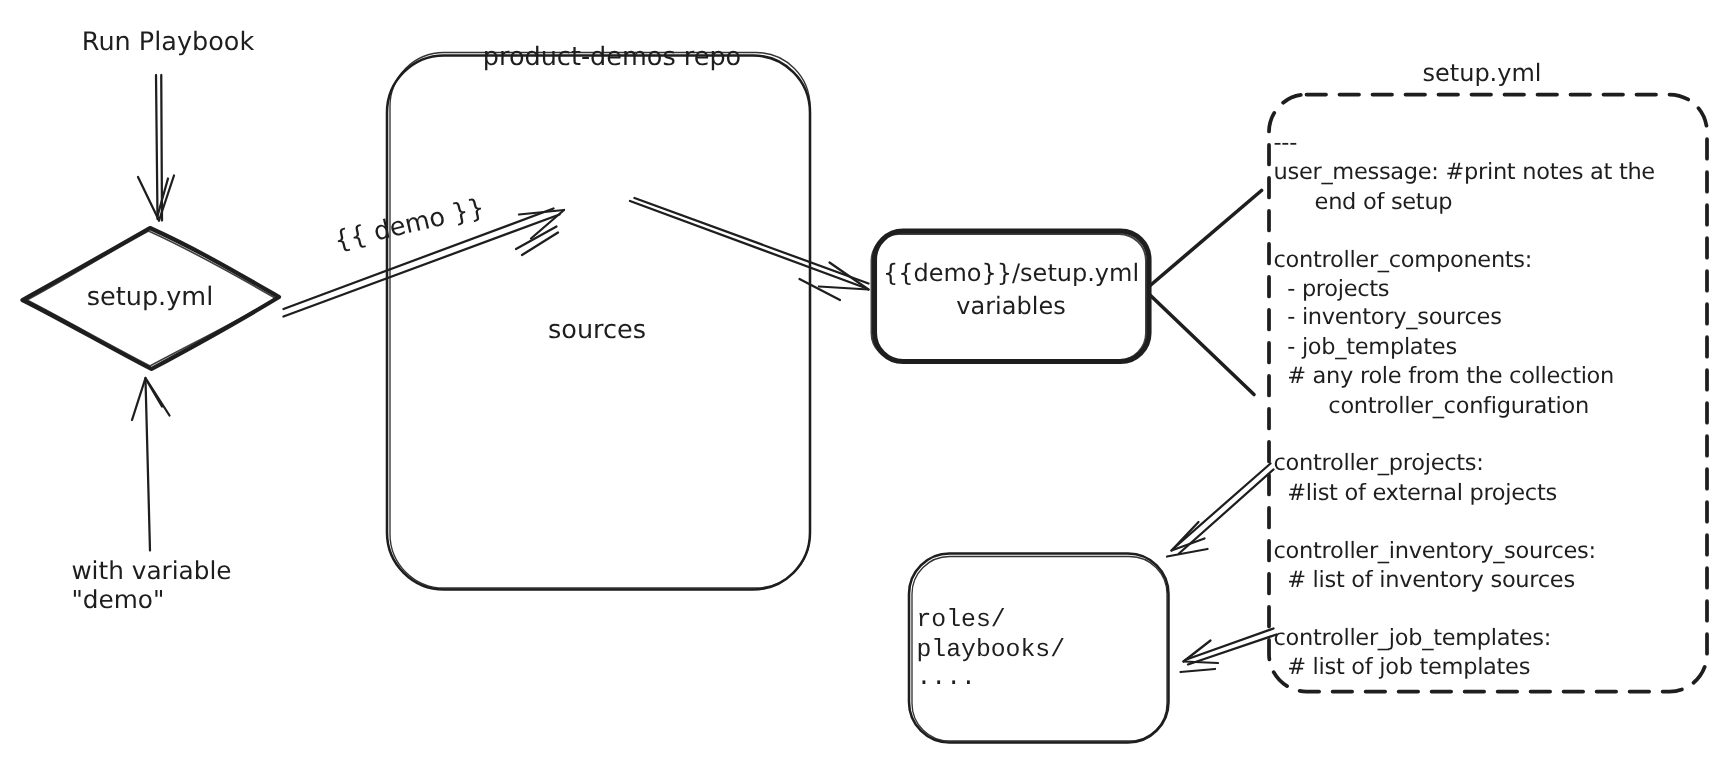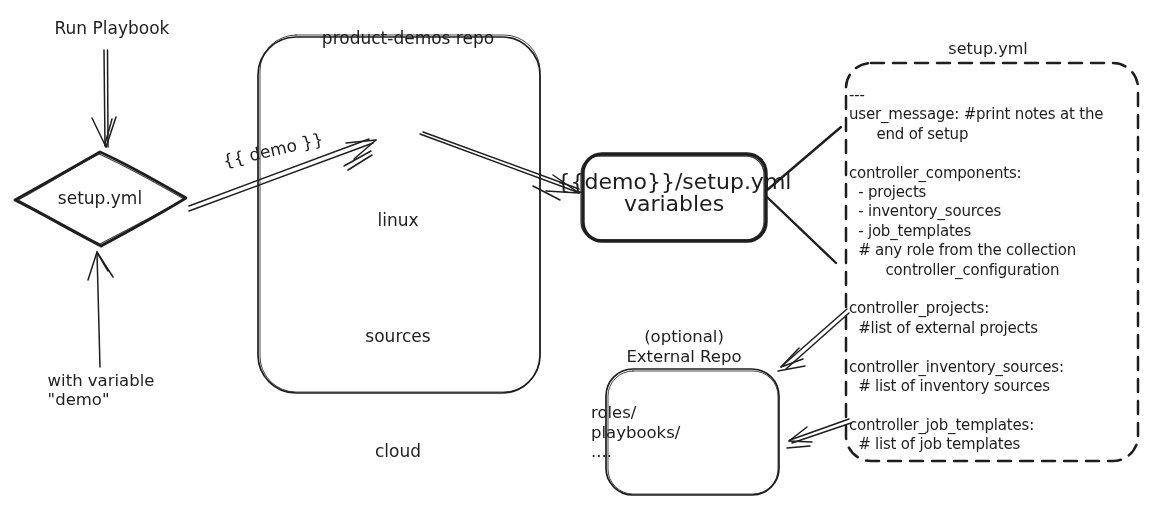--- a/index.html
+++ b/index.html
@@ -34,30 +34,30 @@
     white-space:pre;
   }
   .demo-lbl{
     position:absolute;left:273px;top:140px;
     transform:translateX(-50%) rotate(-13deg);
     font-size:17px;white-space:pre;
   }
   .var-lbl{
     position:absolute;left:674px;top:171px;
     transform:translateX(-50%);
-    text-align:center;font-size:22px;line-height:22px;white-space:pre;
+    text-align:center;font-size:16px;line-height:22px;white-space:pre;
   }
   .ext-title{
     position:absolute;left:684px;top:327px;
     transform:translateX(-50%);
     text-align:center;font-size:16.5px;line-height:19.5px;white-space:pre;
   }
   .ext-code{
-    position:absolute;left:591px;top:403px;
-    font-size:16.5px;line-height:19.5px;white-space:pre;
+    position:absolute;left:611px;top:403px;
+    font-size:16.5px;line-height:19.5px;white-space:pre;font-family:Liberation Mono, monospace;
   }
   .note{
     position:absolute;left:101px;top:371px;
     transform:translateX(-50%);
     text-align:left;font-size:16.5px;line-height:19px;white-space:pre;
   }
 </style>
 </head>
 <body>
 
@@ -136,23 +136,21 @@
   <div class="lbl t17 centered" style="left:112px;top:18px;">Run Playbook</div>
 
   <div class="lbl t17 centered" style="left:100px;top:188px;">setup.yml</div>
 
   <div class="note">with variable
 "demo"</div>
 
   <div class="lbl t17 centered" style="left:408px;top:28px;">product-demos repo</div>
 
   <div class="repo-items">
-    <div>linux</div>
     <div>sources</div>
-    <div>cloud</div>
     
     
   </div>
 
   <div class="demo-lbl">{{ demo }}</div>
 
   <div class="var-lbl">{{demo}}/setup.yml
 variables</div>
 
   <div class="lbl t16 centered" style="left:988px;top:39px;">setup.yml</div>
@@ -170,20 +168,18 @@
 
 controller_projects:
   #list of external projects
 
 controller_inventory_sources:
   # list of inventory sources
 
 controller_job_templates:
   # list of job templates</div>
 
-  <div class="ext-title">(optional)
-External Repo</div>
 
   <div class="ext-code">roles/
 playbooks/
 ....</div>
 
 </div>
 
 </body></html>

